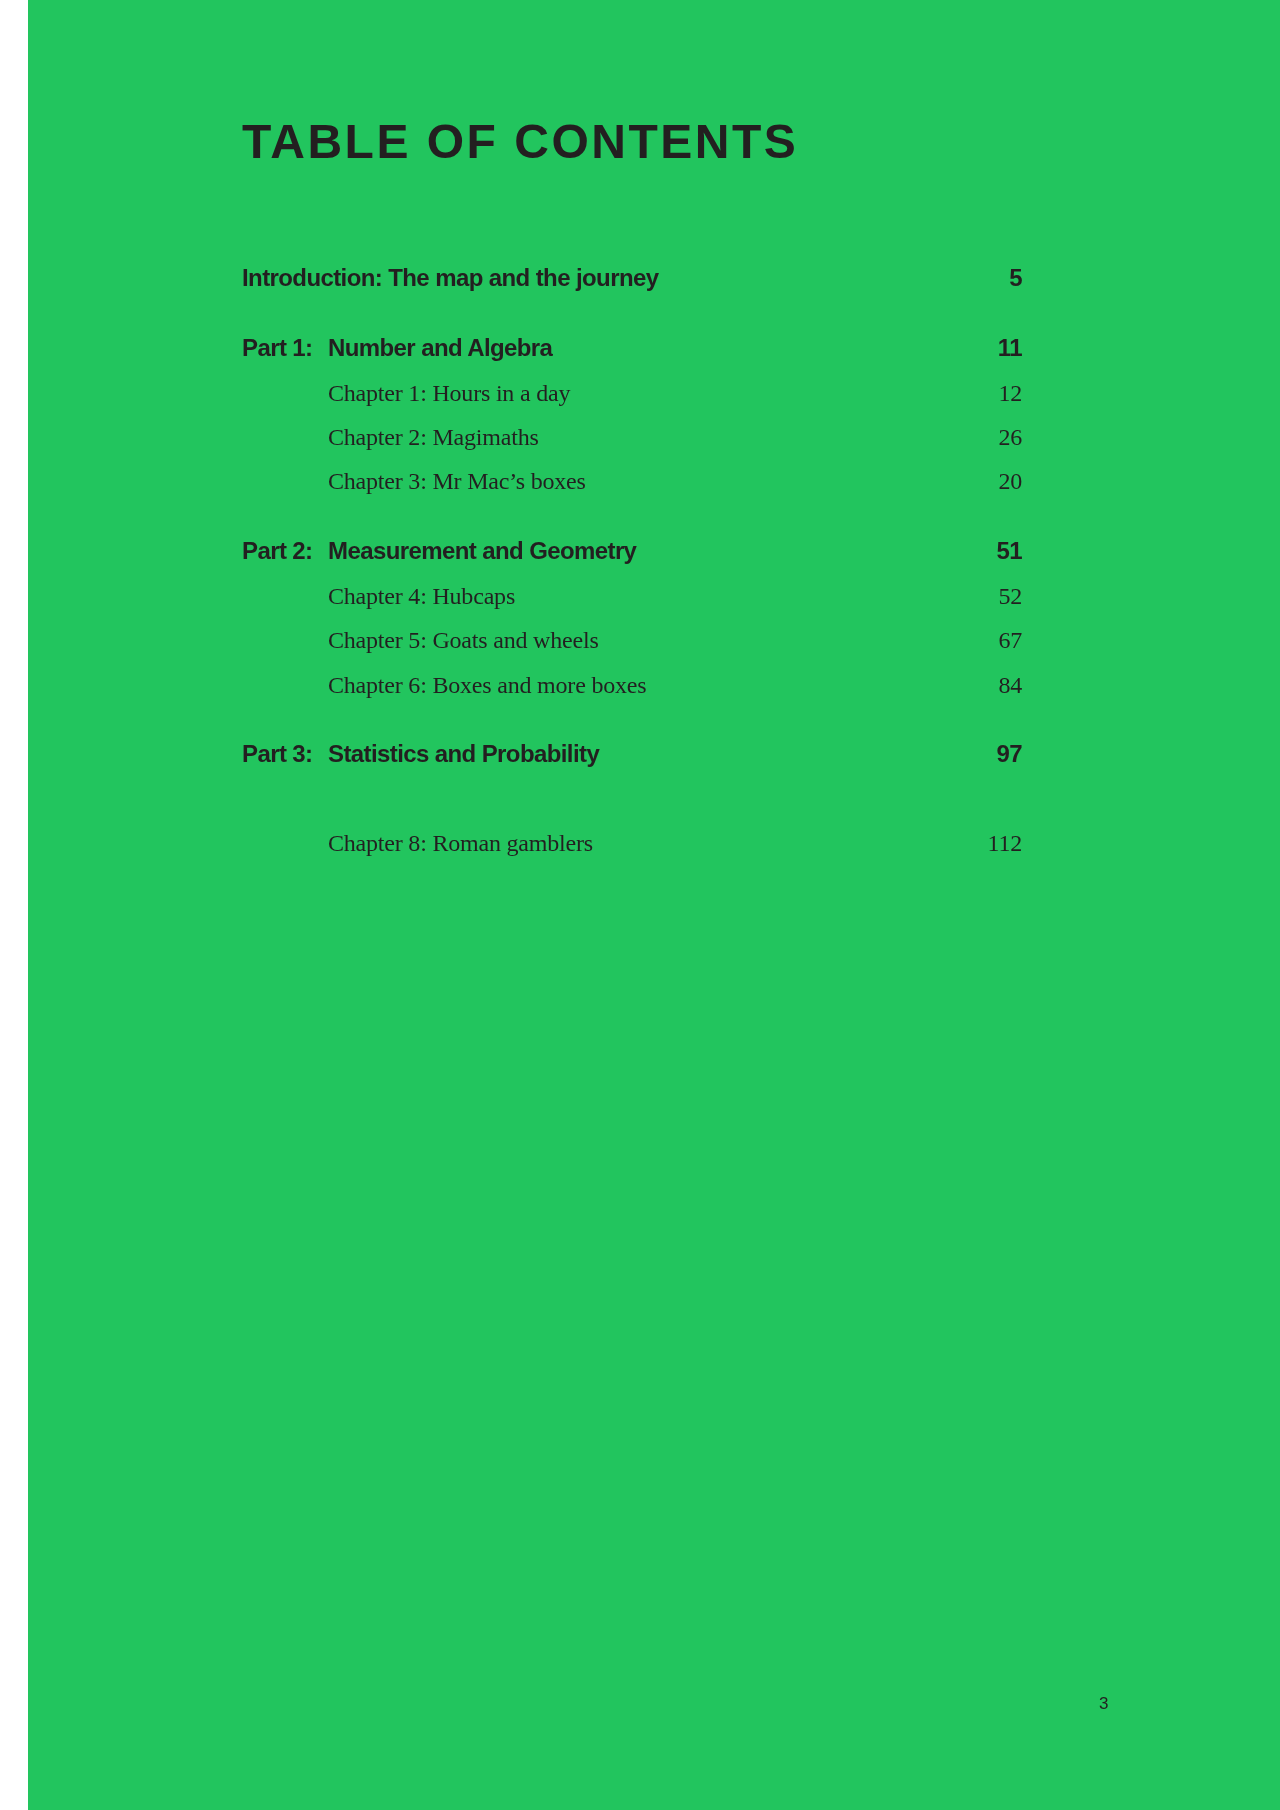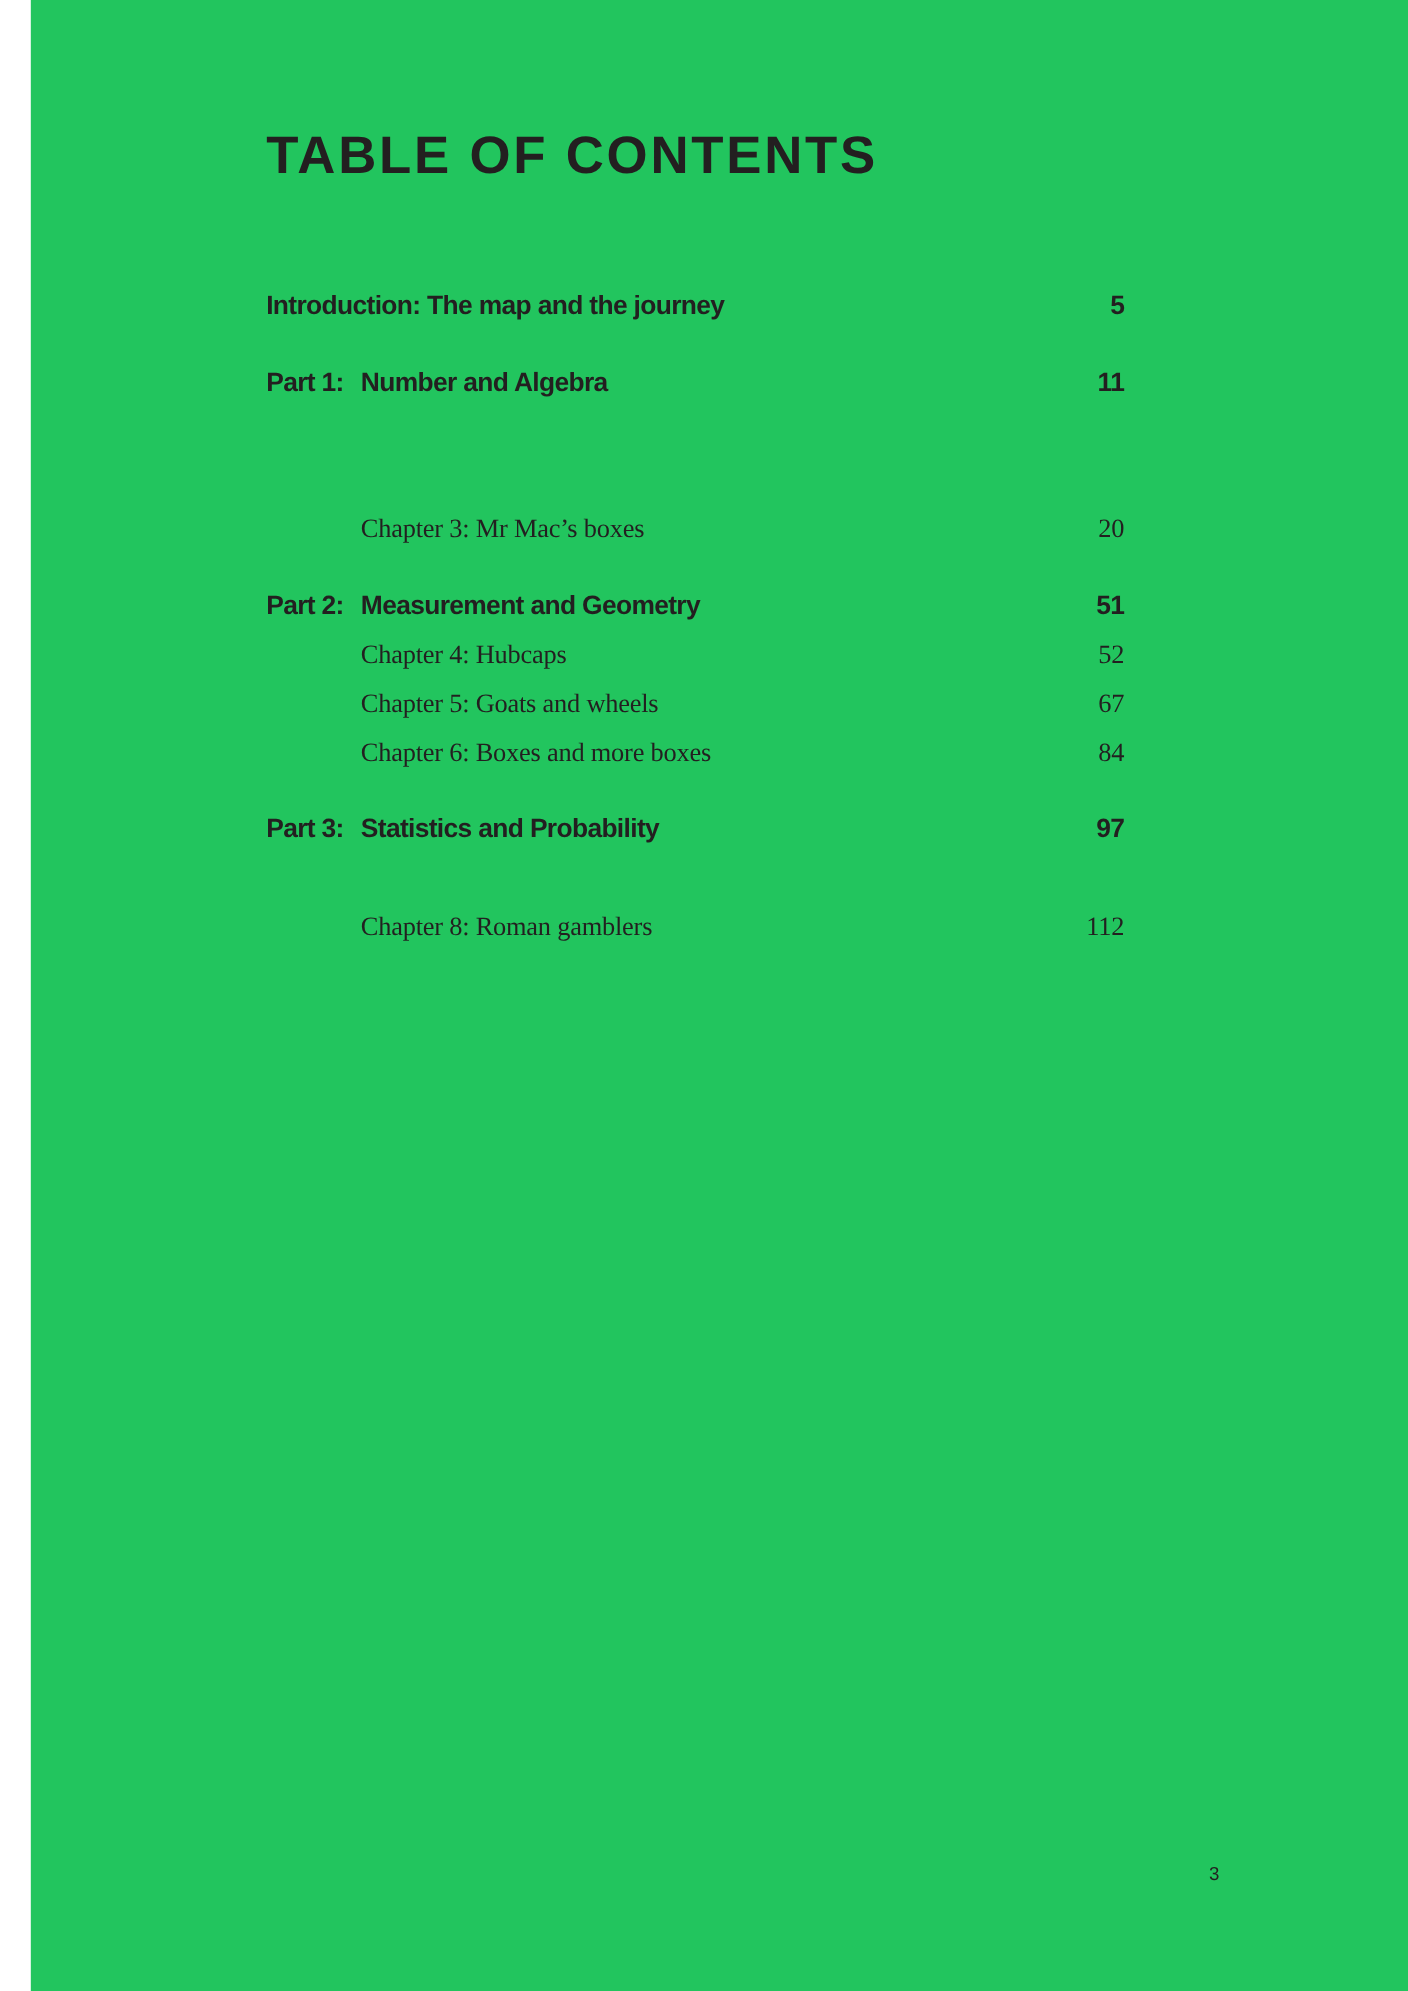--- a/index.html
+++ b/index.html
@@ -40,20 +40,28 @@
   <div class="row sans" style="top:258px;">
     <span class="label" style="left:0;">Introduction: The map and the journey</span>
     <span class="num">5</span>
   </div>
 
   <div class="row sans" style="top:328px;">
     <span class="part-prefix">Part 1:</span>
     <span class="part-title">Number and Algebra</span>
     <span class="num">11</span>
   </div>
+  <div class="row serif chapter" style="top:373px;">
+    <span class="label">Chapter 1: Hours in a day</span>
+    <span class="num">12</span>
+  </div>
+  <div class="row serif chapter" style="top:417px;">
+    <span class="label">Chapter 2: Magimaths</span>
+    <span class="num">26</span>
+  </div>
   <div class="row serif chapter" style="top:461px;">
     <span class="label">Chapter 3: Mr Mac’s boxes</span>
     <span class="num">20</span>
   </div>
 
   <div class="row sans" style="top:531px;">
     <span class="part-prefix">Part 2:</span>
     <span class="part-title">Measurement and Geometry</span>
     <span class="num">51</span>
   </div>

